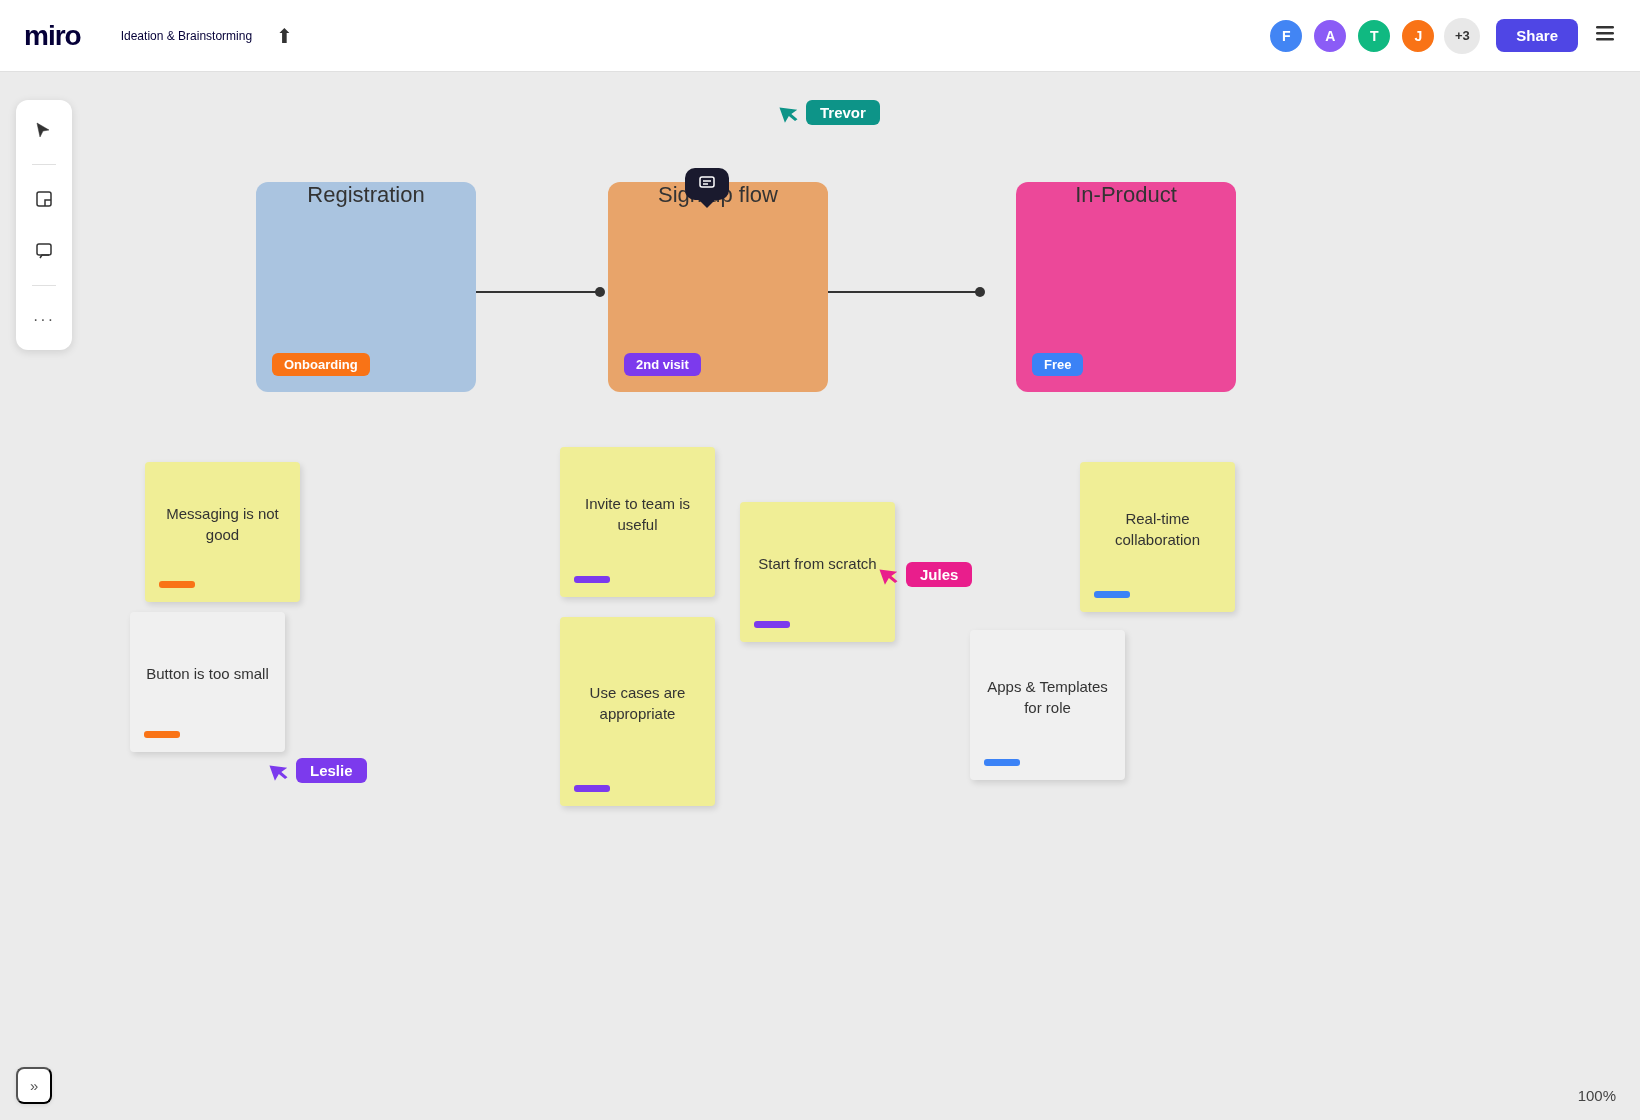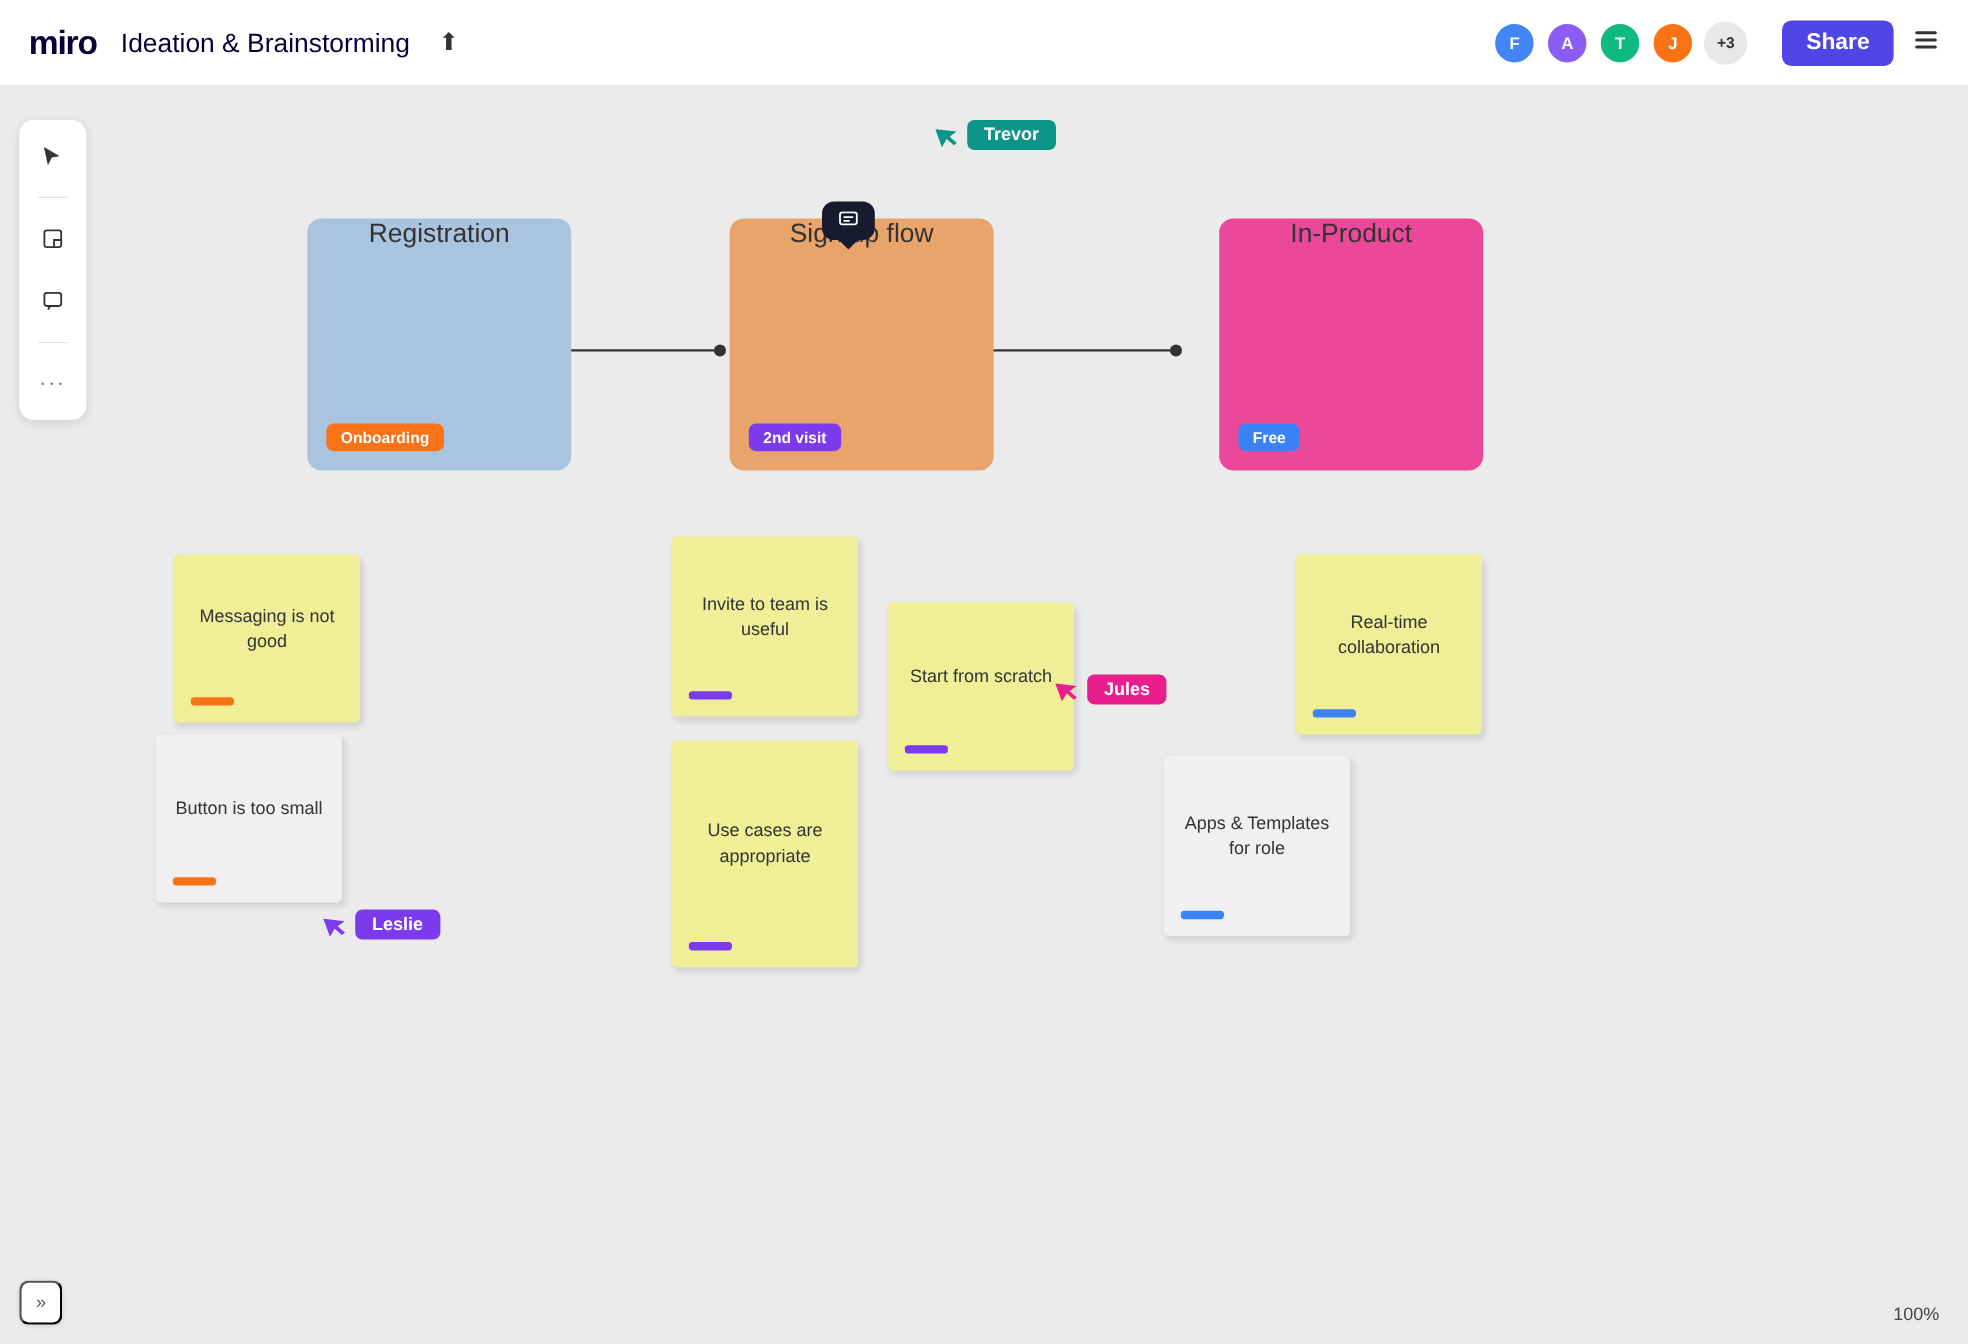--- a/index.html
+++ b/index.html
@@ -22,24 +22,24 @@
       align-items: center;
       padding: 0 24px;
       border-bottom: 1px solid #e0e0e0;
       z-index: 100;
     }
     #logo {
       font-size: 28px;
       font-weight: 800;
       color: #050038;
       letter-spacing: -1px;
-      margin-right: 20px;
+      margin-right: 40px;
     }
     #board-title {
-      font-size: 22px;
+      font-size: 12px;
       font-weight: 500;
       color: #050038;
       margin-right: 16px;
     }
     #upload-btn {
       background: none;
       border: none;
       cursor: pointer;
       color: #333;
       font-size: 20px;
@@ -78,24 +78,24 @@
       justify-content: center;
       font-size: 13px;
       font-weight: 600;
     }
     #share-btn {
       background: #4f46e5;
       color: #fff;
       border: none;
       border-radius: 8px;
       padding: 8px 20px;
-      font-size: 19px;
+      font-size: 15px;
       font-weight: 600;
       cursor: pointer;
-      margin-left: 21px;
+      margin-left: 8px;
     }
     #menu-btn {
       background: none;
       border: none;
       cursor: pointer;
       font-size: 22px;
       color: #333;
       margin-left: 8px;
     }
 

